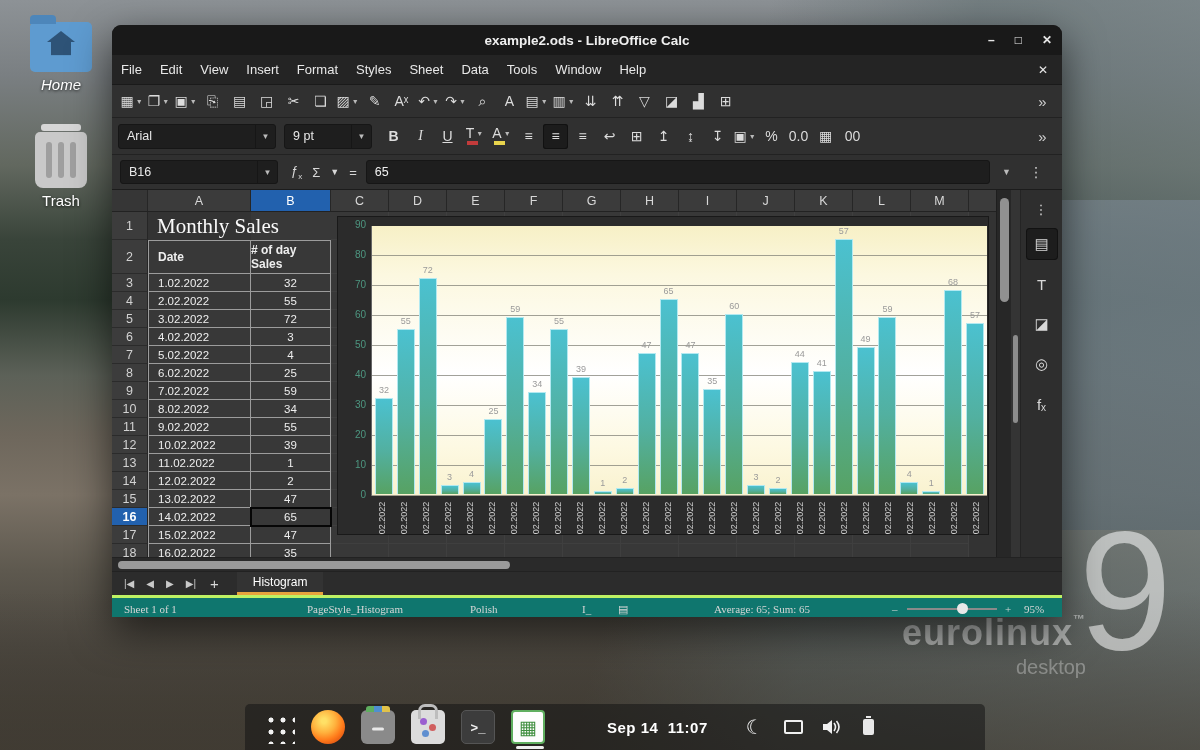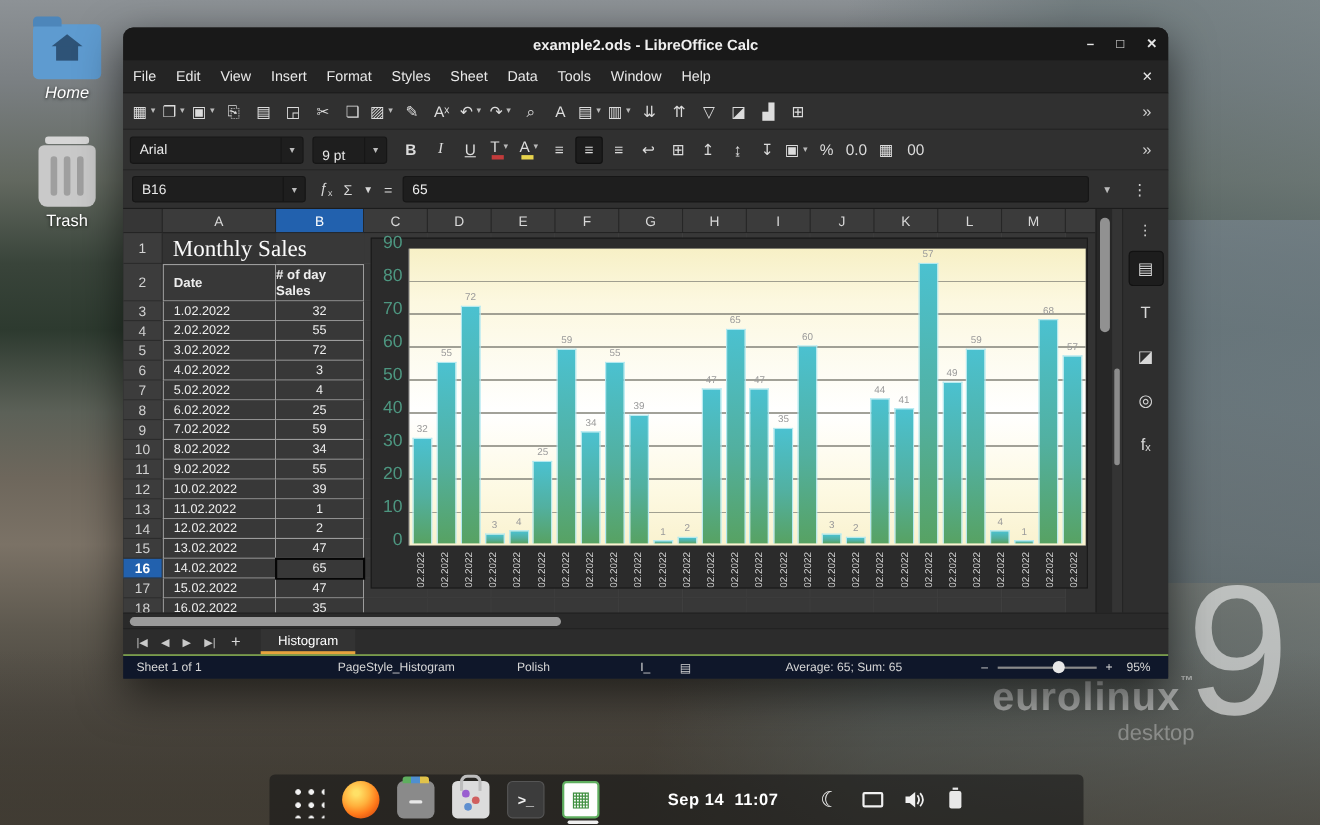--- a/index.html
+++ b/index.html
@@ -52,21 +52,21 @@
   .tbar { height:33px; background:#303030; display:flex; align-items:center; padding:0 6px; border-bottom:1px solid #222; }
   .tbar2 { height:37px; }
   .ti { min-width:25px; height:25px; display:flex; align-items:center; justify-content:center; color:#dcdcdc; font-size:14px; border-radius:3px; margin:0 1px; position:relative; }
   .ti.active { background:#1c1c1c; box-shadow:inset 0 0 0 1px #111; }
   .ti .drop { font-size:7px; color:#b9b9b9; margin-left:2px; }
   .ti .bar { position:absolute; bottom:4px; left:5px; right:9px; height:4px; }
   .ti.overflow { margin-left:auto; font-size:15px; color:#cfcfcf; }
   .combo { height:25px; background:#1e1e1e; border:1px solid #161616; border-radius:3px; display:flex; align-items:center; color:#e8e8e8; font-size:12.5px; margin-right:8px; }
   .combo .cval { padding:0 8px; flex:1; }
   .combo .cdrop { width:20px; height:100%; display:flex; align-items:center; justify-content:center; font-size:8px; color:#bbb; border-left:1px solid #161616; }
-  .fontbox { width:158px; } .sizebox { width:68px;align-items:flex-end; }
+  .fontbox { width:158px; } .sizebox { width:88px; }
 
   .fbar { height:35px; background:#303030; display:flex; align-items:center; padding:0 8px; border-bottom:1px solid #1c1c1c; }
   .namebox { width:158px; height:24px; }
   .fico { color:#d8d8d8; font-size:13px; padding:0 5px; }
   .finput { flex:1; height:24px; background:#1e1e1e; border:1px solid #161616; border-radius:3px; color:#f0f0f0; font-size:12.5px; display:flex; align-items:center; padding:0 8px; margin:0 4px; }
   .fexp { color:#bbb; font-size:9px; padding:0 8px; }
   .fdots { color:#cfcfcf; font-size:14px; padding:0 10px; letter-spacing:1px; }
 
   
   .gridzone { flex:1; display:flex; overflow:hidden; }
@@ -90,21 +90,21 @@
   .titlecell { overflow:visible; white-space:nowrap; font-family:"Liberation Serif",serif; font-size:21px; color:#fafafa; z-index:2; background:transparent; }
   .selcell { outline:2px solid #060606; outline-offset:-1px; z-index:1; }
 
   
   .chart { position:absolute; left:225px; top:26px; width:652px; height:319px; background:#2b2b2b; border:1px solid #191919; z-index:3; }
   .plot { position:absolute; left:33px; top:9px; width:616px; height:270px;
       background-image:
         repeating-linear-gradient(to top, rgba(130,130,120,.75) 0 1px, transparent 1px 30px),
         linear-gradient(180deg,#f7f0c6 0%, #fcf8e0 18%, #ffffff 55%, #fdf9e2 82%, #f9f2cf 100%);
       border-left:1px solid #666; }
-  .ytick { position:absolute; width:26px; text-align:right; color:#4d9680; font-size:16px; left:2px; }
+  .ytick { position:absolute; width:26px; text-align:right; color:#4d9680; font-size:10px; left:2px; }
   .bars { position:absolute; left:34px; bottom:40px; width:615px; height:270px; display:flex; align-items:flex-end; padding:0 1px; }
   .bslot { flex:1; position:relative; height:100%; display:flex; align-items:flex-end; justify-content:center; }
   .bbar { width:18px; border:1px solid #b2e9f1; border-bottom:none; background:linear-gradient(180deg,#4bc1d0 0%, #52b0a0 55%, #57a263 100%); }
   .blab { position:absolute; left:50%; transform:translateX(-50%); color:#9a9a9a; font-size:9px; white-space:nowrap; }
   .xlabs { position:absolute; left:33px; top:279px; width:616px; height:38px; display:flex; overflow:hidden; }
   .xslot { flex:1; position:relative; }
   .xslot span { position:absolute; left:50%; top:58%; transform:translate(-50%,-50%) rotate(-90deg); font-size:9px; color:#cfcfcf; white-space:nowrap; }
 
   
   .vscroll { width:15px; background:#272727; position:relative; border-left:1px solid #1e1e1e; }
@@ -117,21 +117,21 @@
   .sbi.dots { font-size:13px; height:22px; letter-spacing:1px; }
 
   .hscroll { height:14px; background:#2a2a2a; position:relative; border-top:1px solid #222; }
   .hthumb { position:absolute; left:6px; top:3px; width:392px; height:8px; background:#9a9a9a; border-radius:4px; }
 
   .tabbar { height:24px; background:#2c2c2c; display:flex; align-items:center; padding-left:6px; border-top:1px solid #222; }
   .tnav { color:#c9c9c9; font-size:10px; padding:0 6px; }
   .tadd { color:#d8d8d8; font-size:15px; padding:0 8px; }
   .stab { margin-left:10px; padding:0 16px; height:100%; display:flex; align-items:center; color:#fff; font-size:12px; border-bottom:3px solid #e8a33d; background:#333; }
 
-  .statusbar { height:22px; background:#0f172a; border-top:1px solid #bef264; position:relative; color:#d6d6d6; font-size:11px; }
+  .statusbar { height:22px; background:#0f766e; border-top:3px solid #bef264; position:relative; color:#d6d6d6; font-size:11px;font-family:Liberation Serif, serif; }
   .statusbar .st { position:absolute; top:0; height:22px; display:flex; align-items:center; }
   .zoomtrack { position:absolute; left:795px; top:10px; width:90px; height:2px; background:#8a8a8a; }
   .zoomknob { position:absolute; left:845px; top:5px; width:11px; height:11px; border-radius:50%; background:#e8e8e8; }
 
   
   .taskbar { position:absolute; left:245px; bottom:0; width:740px; height:46px; background:rgba(20,20,20,.55);
       border-radius:5px 5px 0 0; display:flex; align-items:center; padding:0 18px; z-index:4; }
   .tapp { width:34px; height:34px; margin-right:16px; position:relative; flex:none; }
   .appgrid { background-image:radial-gradient(circle, #f2f2f2 2.2px, transparent 2.8px); background-size:12px 12px; background-position:2px 2px; width:32px; height:32px; margin-top:2px; }
   .firefox { border-radius:50%; background:radial-gradient(circle at 38% 32%, #ffe066 8%, #ffb13d 38%, #ff7a1a 62%, #d94f12 85%, #b23a0e 100%); }

